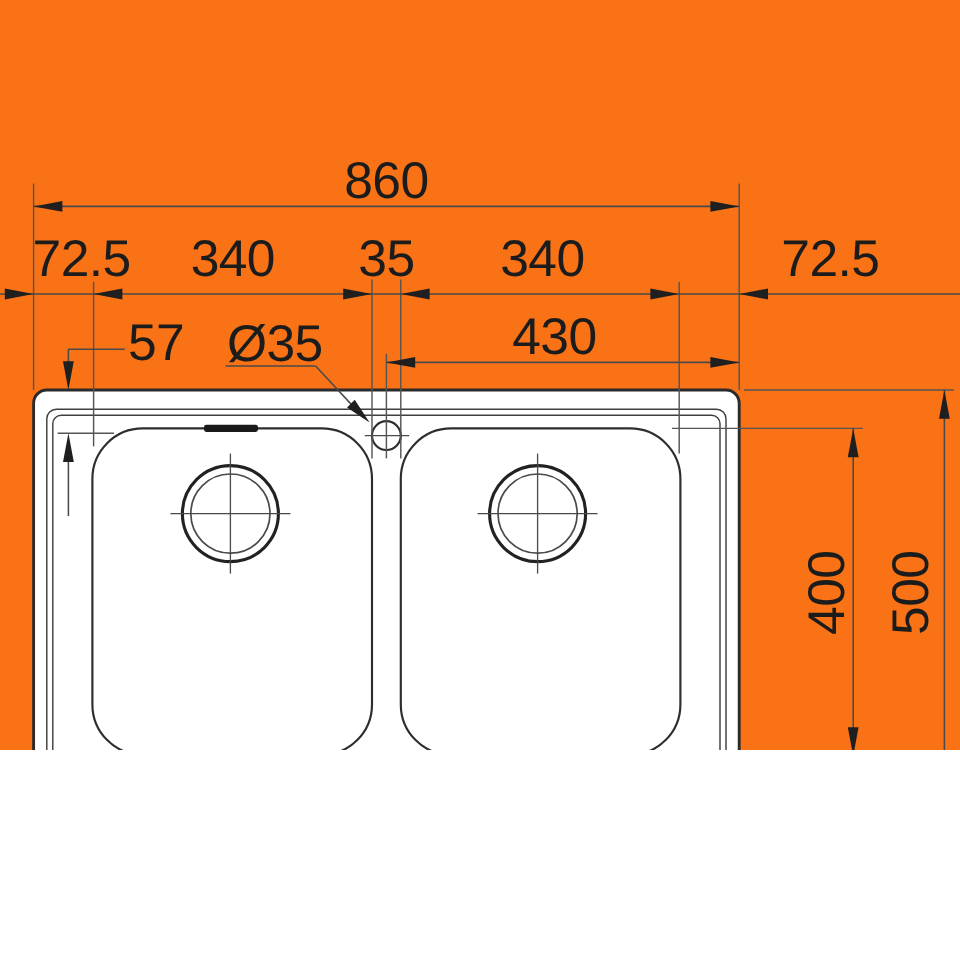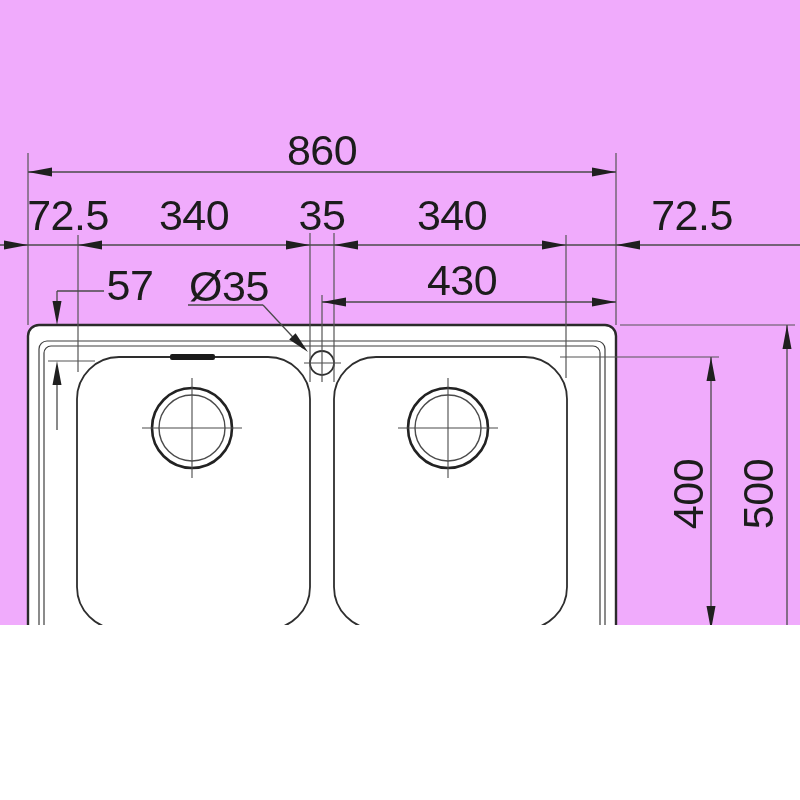--- a/index.html
+++ b/index.html
@@ -1,16 +1,16 @@
 <!DOCTYPE html>
 <html><head>
 <meta charset="utf-8">
 <style>
   html,body{margin:0;padding:0;background:#ffffff;}
-  .canvas{position:relative;width:800px;height:625px;background:#f0abfc;overflow:hidden;
+  .canvas{position:relative;width:800px;height:625px;background:#f97316;overflow:hidden;
           font-family:"Liberation Sans", sans-serif;}
   svg{display:block}
   .dim-text{font-family:"Liberation Sans", sans-serif;font-size:43px;fill:#1c1c1c;letter-spacing:-0.5px;}
   .thin{stroke:#4a4a4a;stroke-width:1.3;fill:none;}
   .ext{stroke:#555555;stroke-width:1.2;fill:none;}
   .outline{stroke:#2b2b2b;stroke-width:2.4;fill:#ffffff;}
   .rim{stroke:#3f3f3f;stroke-width:1.2;fill:none;}
   .bowl{stroke:#2e2e2e;stroke-width:1.8;fill:none;}
   .drain-outer{stroke:#222222;stroke-width:2.6;fill:none;}
   .drain-inner{stroke:#4a4a4a;stroke-width:1.4;fill:none;}

